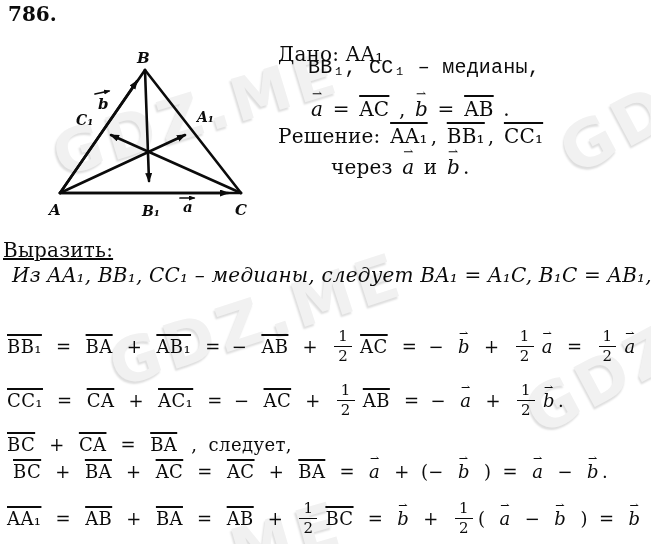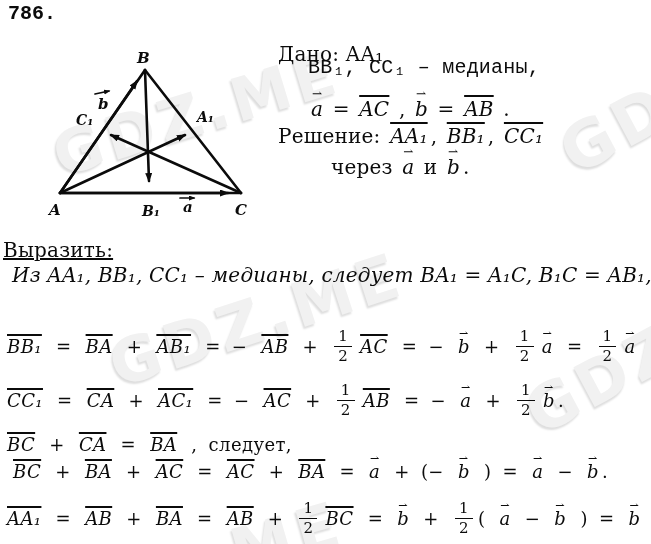--- a/index.html
+++ b/index.html
@@ -19,21 +19,21 @@
   }
   .wm1{left:46px;top:128px;font-size:60px;transform:rotate(-17deg);}
   .wm2{left:550px;top:128px;font-size:64px;transform:rotate(-28deg);}
   .wm3{left:102px;top:338px;font-size:62px;transform:rotate(-18deg);}
   .wm4{left:516px;top:390px;font-size:62px;transform:rotate(-28deg);}
   .wm5{left:224px;top:524px;font-size:62px;transform:rotate(-16deg);}
 
   .content{position:absolute;inset:0;z-index:1;}
 
   
-  .problem-number{position:absolute;left:8px;top:2px;font-size:20px;font-weight:bold;font-family:Liberation Mono, monospace;}
+  .problem-number{position:absolute;left:8px;top:2px;font-size:20px;font-weight:bold;}
   .text-line{position:absolute;font-size:20px;white-space:nowrap;letter-spacing:0.2px;}
   .underlined{text-decoration:underline;text-decoration-thickness:1.5px;}
 
   
   .given-l1{left:278px;top:42px;}
   .given-l2{left:308px;top:56px;font-family:Liberation Mono, monospace;}
   .given-l3{left:308px;top:96px;}
   .given-l4{left:278px;top:124px;}
   .given-l5{left:308px;top:154px;margin-left:23px;}
 
@@ -43,21 +43,21 @@
 
   
   .eq{position:absolute;left:4px;font-size:18px;white-space:nowrap;word-spacing:5px;letter-spacing:0.4px;}
   .eq-a{top:330px;}
   .eq-b{top:384px;}
   .eq-c{top:434px;}
   .eq-d{top:460px;margin-left:6px;}
   .eq-e{top:502px;}
 
   .t{white-space:pre;}
-  .ov{text-decoration:overline;text-decoration-thickness:1.6px;margin:0 3px;white-space:pre;font-style:italic;}
+  .ov{text-decoration:overline;text-decoration-thickness:1.6px;margin:0 3px;white-space:pre;}
   .vec{display:inline-block;position:relative;font-style:italic;margin:0 3px;padding-top:1px;}
   .vec .arr{position:absolute;top:-0.62em;left:0.08em;font-size:0.62em;font-style:normal;line-height:1;}
   .frac{display:inline-block;vertical-align:middle;text-align:center;margin:0 5px;line-height:1;font-size:15px;position:relative;top:-2px;}
   .frac .fn{display:block;border-bottom:1.6px solid #0b0b0b;padding:1px 4px 2px;}
   .frac .fd{display:block;padding-top:2px;}
 
   
   .diagram{position:absolute;left:33px;top:36px;}
   .diagram text{font-family:"DejaVu Serif","Liberation Serif",serif;font-style:italic;font-weight:bold;font-size:15px;fill:#0b0b0b;}
   .diagram .small-label{font-size:14px;}

